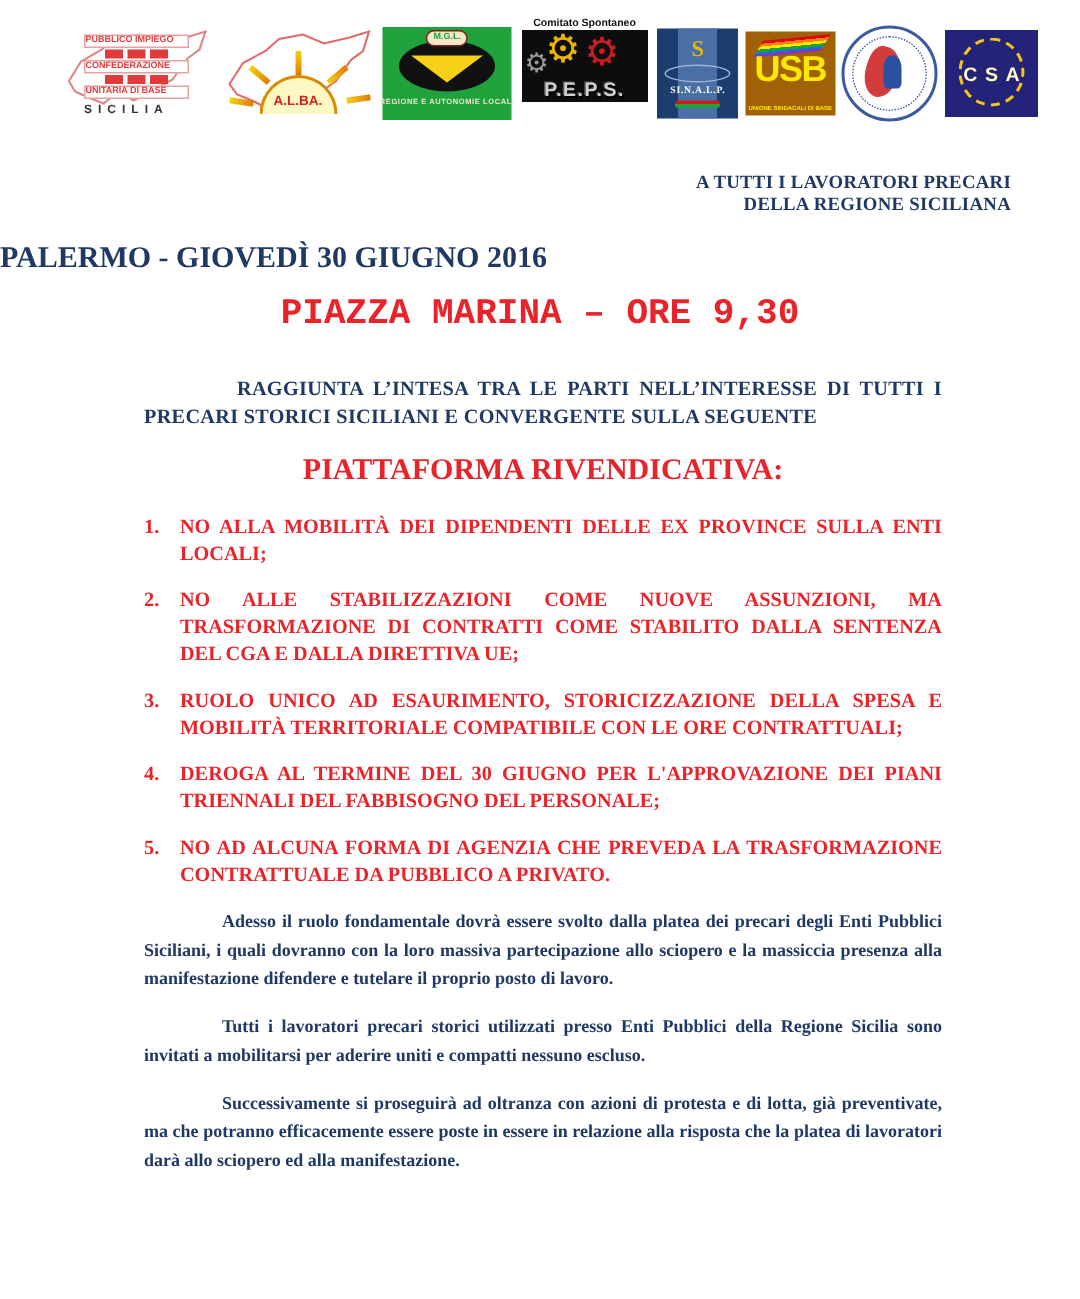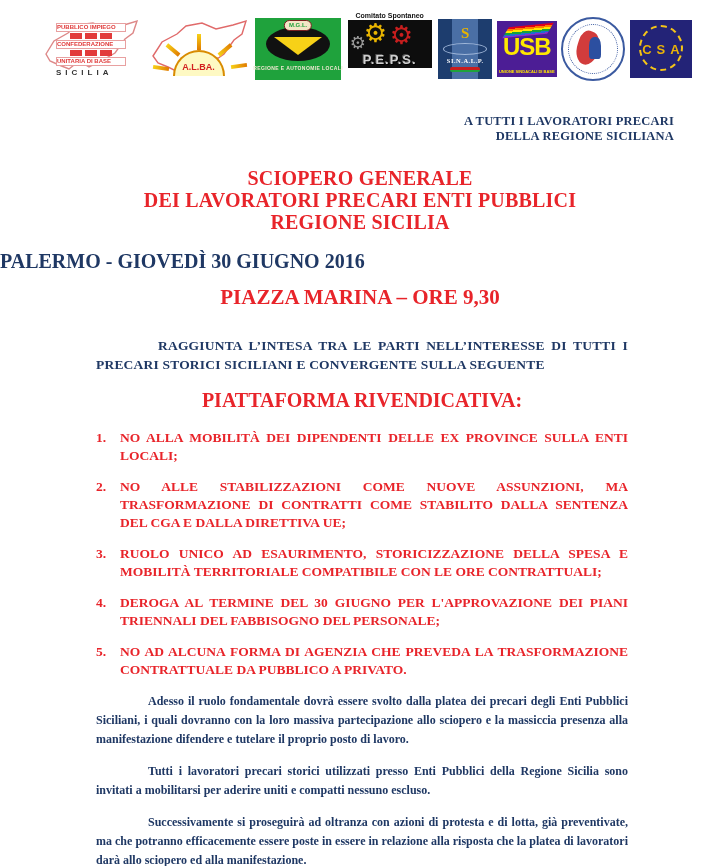--- a/index.html
+++ b/index.html
@@ -62,44 +62,44 @@
 
   
   .sinalp { width:54px; height:60px; background:#1d3d6e; display:flex; flex-direction:column; align-items:center; justify-content:center; position:relative; }
   .sinalp-band { position:absolute; left:14px; top:0; bottom:0; width:26px; background:#4a6fa5; }
   .sinalp-s { position:relative; font-size:15px; font-weight:bold; color:#e8b400; line-height:1; }
   .sinalp-ellipse { position:relative; width:44px; height:12px; border:1px solid #9fb6d8; border-radius:50%; margin:2px 0; }
   .sinalp-label { position:relative; font-family:"Liberation Serif",serif; font-size:6.5px; font-weight:bold; color:#fff; letter-spacing:.5px; }
   .sinalp-stripe { position:relative; width:30px; height:5px; margin-top:3px; background:linear-gradient(180deg,#c81e1e 50%,#1fa23c 50%); border-radius:2px; }
 
   
-  .usb { width:60px; height:56px; background:#4c1d95; position:relative; overflow:hidden; }
+  .usb { width:60px; height:56px; background:#a16207; position:relative; overflow:hidden; }
   .usb-rainbow { position:absolute; top:4px; left:10px; width:42px; height:11px; transform:skewX(-35deg) rotate(-6deg);
     background:linear-gradient(180deg,#e2001a 0 18%,#ff7f00 18% 36%,#ffe800 36% 54%,#17a23c 54% 72%,#1d6fd2 72% 86%,#8b2fc9 86% 100%); }
   .usb-label { position:absolute; top:14px; left:0; right:0; text-align:center; font-family:"Liberation Sans",sans-serif; font-size:24px; font-weight:bold; color:#ffe800; line-height:1; letter-spacing:-1px; }
   .usb-caption { position:absolute; bottom:3px; left:0; right:0; text-align:center; font-family:"Liberation Sans",sans-serif; font-size:4px; font-weight:bold; color:#ffe800; }
 
   
   .badge { width:64px; height:64px; border-radius:50%; border:2px solid #3b5aa0; position:relative; background:#fff; }
   .badge-ring { position:absolute; inset:5px; border:1px dotted #3b5aa0; border-radius:50%; }
   .badge-italy { position:absolute; left:14px; top:12px; width:22px; height:34px; background:#d23c3c; border-radius:40% 60% 55% 60%; transform:rotate(18deg); }
   .badge-man { position:absolute; left:26px; top:18px; width:12px; height:22px; background:#2c4fa0; border-radius:40% 40% 20% 20%; }
 
   
   .csa { width:62px; height:58px; background:#232377; position:relative; display:flex; align-items:center; justify-content:center; }
   .csa-stars { position:absolute; left:9px; top:5px; width:44px; height:46px; border:2px dashed #f5c518; border-radius:50%; }
-  .csa-label { position:relative; font-family:"Liberation Sans",sans-serif; font-size:13px; font-weight:bold; color:#eab308; letter-spacing:5px; padding-left:5px; }
+  .csa-label { position:relative; font-family:"Liberation Sans",sans-serif; font-size:13px; font-weight:bold; color:#fef9c3; letter-spacing:5px; padding-left:5px; }
 
   
   .recipient { margin:26px 46px 0 0; text-align:right; font-size:12.5px; font-weight:bold; line-height:15px; letter-spacing:.2px;padding-left:27px; }
 
   .title { margin-top:23px; text-align:center; color:#e8242a; font-weight:bold; font-size:20px; line-height:22px; letter-spacing:.2px; }
 
   .date-line { margin-top:17px; text-align:left; font-weight:bold; font-size:20px; color:#1f3864; }
-  .place-line { margin-top:12px; text-align:center; font-weight:bold; font-size:21px; color:#e8242a; }
+  .place-line { margin-top:12px; text-align:center; font-weight:bold; font-size:24px; color:#e8242a;font-family:Liberation Mono, monospace; }
 
   .content { padding:0 92px 0 96px; }
 
   .intro { margin-top:26px; font-size:13.5px; font-weight:bold; text-align:justify; text-indent:62px; line-height:19px; letter-spacing:.2px; }
 
   .platform-heading { margin-top:15px; text-align:center; color:#e8242a; font-weight:bold; font-size:20px; }
 
   ol.demands { margin:17px 0 0 0; padding:0; list-style:none; counter-reset:none; }
   ol.demands li { display:flex; color:#e8242a; font-weight:bold; font-size:13.5px; line-height:18px; margin-bottom:13px; }
   ol.demands .num { width:24px; flex:0 0 24px; }
@@ -194,25 +194,20 @@
       <div class="csa-label">CSA</div>
     </div>
 
   </div>
 
   <div class="recipient">
     <div>A TUTTI I LAVORATORI PRECARI</div>
     <div>DELLA REGIONE SICILIANA</div>
   </div>
 
-  <div class="title">
-    <div>SCIOPERO GENERALE</div>
-    <div>DEI LAVORATORI PRECARI ENTI PUBBLICI</div>
-    <div>REGIONE SICILIA</div>
-  </div>
 
   <div class="date-line">PALERMO - GIOVEDÌ 30 GIUGNO 2016</div>
   <div class="place-line">PIAZZA MARINA – ORE 9,30</div>
 
   <div class="content">
 
     <p class="intro">RAGGIUNTA L’INTESA TRA LE PARTI NELL’INTERESSE DI TUTTI I PRECARI STORICI SICILIANI E CONVERGENTE SULLA SEGUENTE</p>
 
     <div class="platform-heading">PIATTAFORMA RIVENDICATIVA:</div>
 

